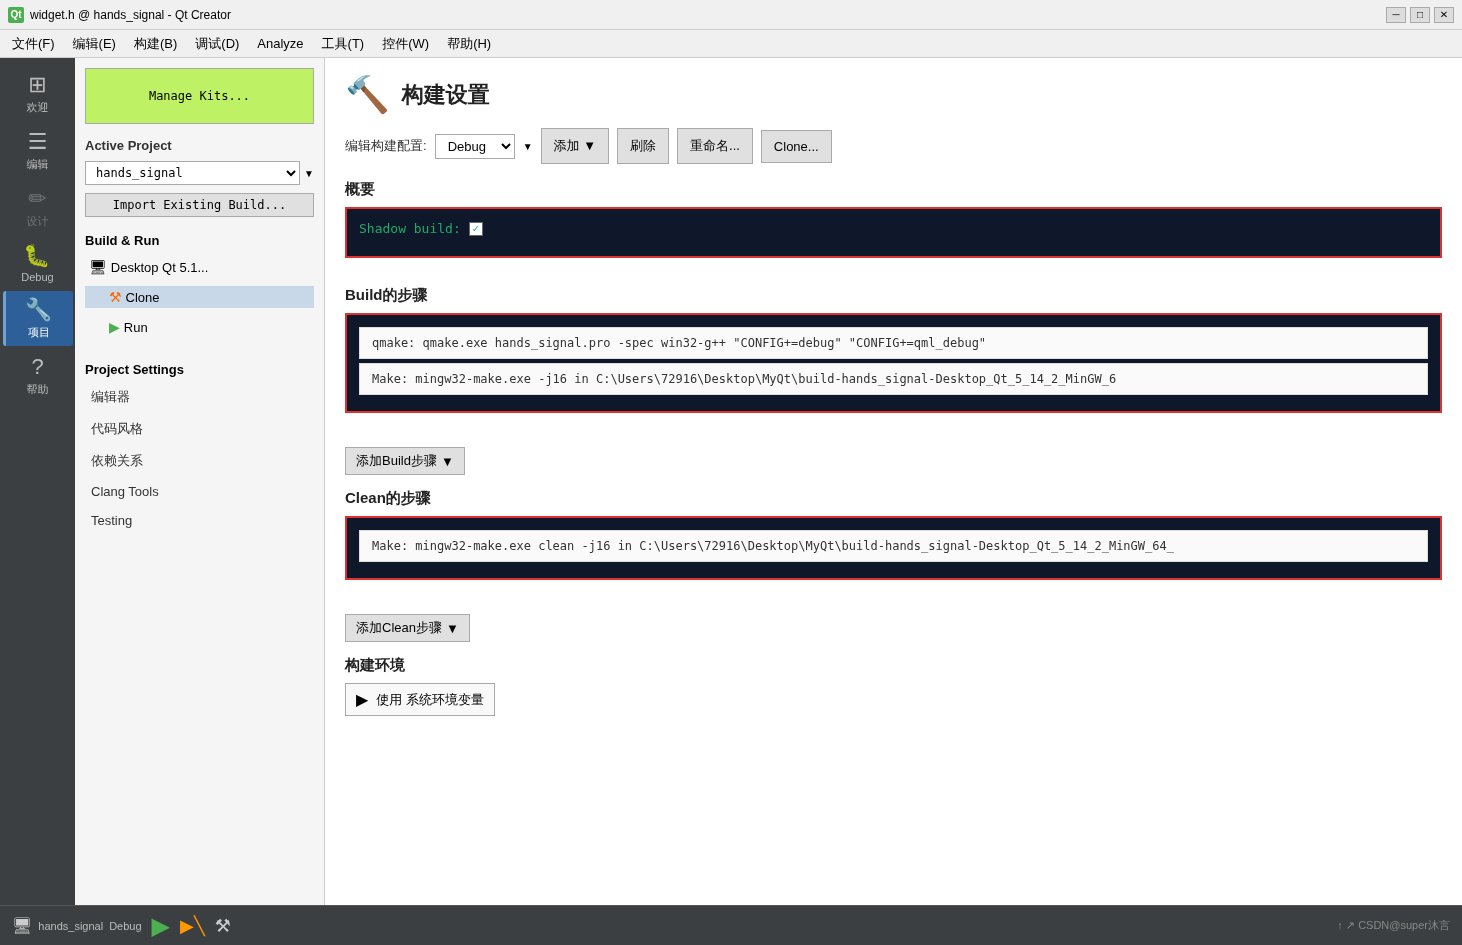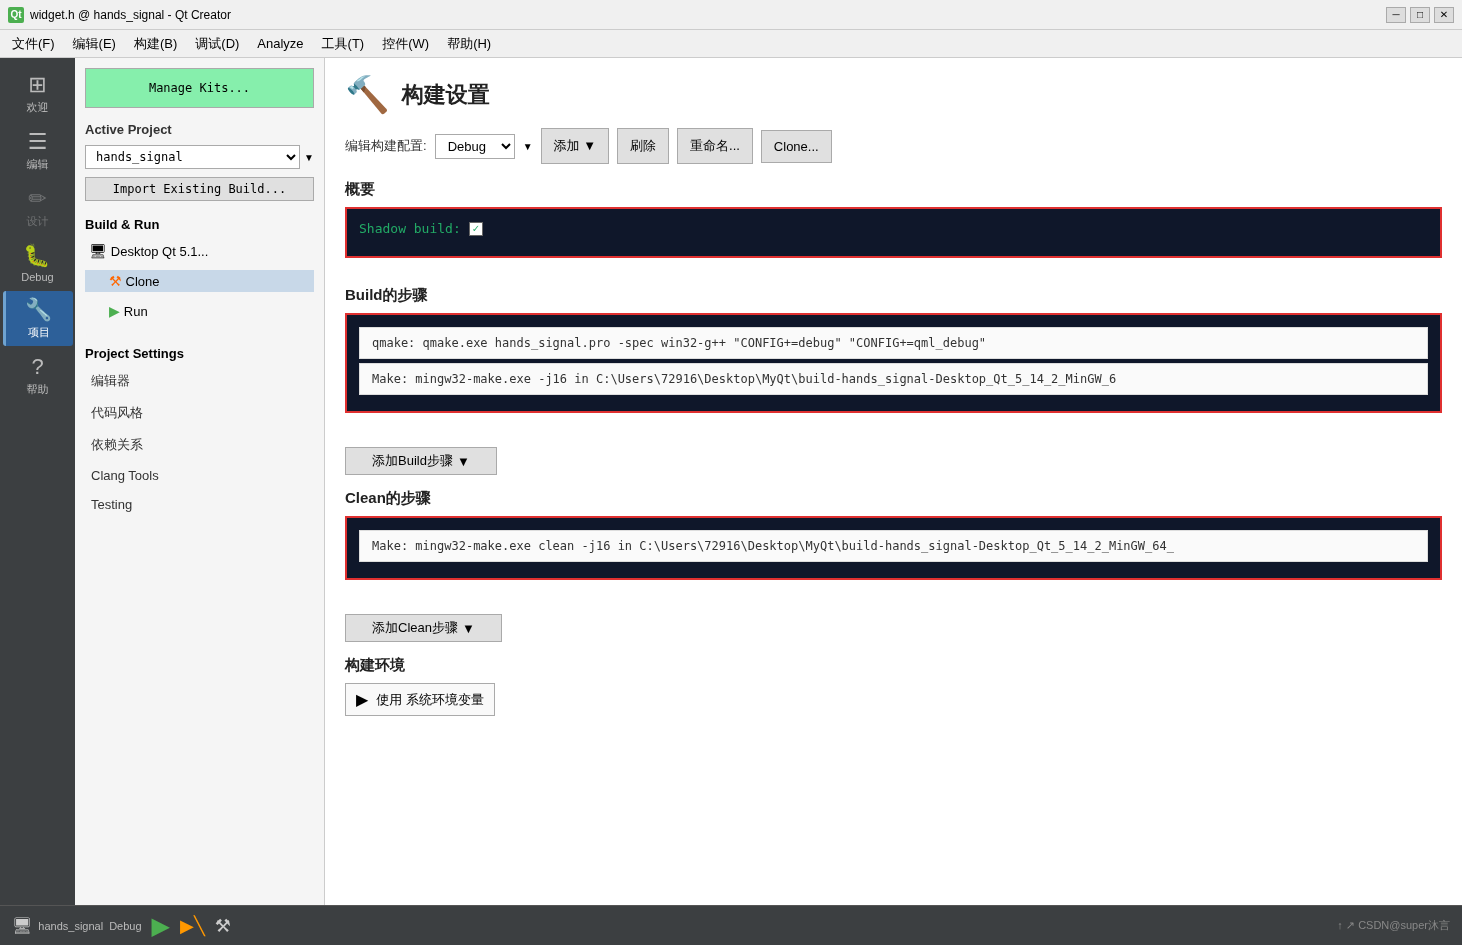--- a/index.html
+++ b/index.html
@@ -72,23 +72,23 @@
     .project-panel {
       width: 250px;
       background: #f5f5f5;
       border-right: 1px solid #ccc;
       padding: 10px;
       display: flex;
       flex-direction: column;
       gap: 8px;
     }
     .manage-kits-btn {
-      background: #86efac;
-      border: 1px solid #aaa;
-      padding: 12px 10px;
+      background: #bef264;
+      border: 1px solid #aaa;
+      padding: 20px 10px;
       cursor: pointer;
       font-family: monospace;
       font-size: 12px;
       text-align: center;
     }
 
     .section-label {
       font-weight: bold;
       font-size: 13px;
       color: #333;
@@ -246,21 +246,21 @@
       padding: 8px 12px;
       margin-bottom: 4px;
       font-family: monospace;
       font-size: 12px;
       color: #333;
     }
 
     .add-step-btn {
       background: #e0e0e0;
       border: 1px solid #aaa;
-      padding: 4px 26px;
+      padding: 4px 10px;
       cursor: pointer;
       font-size: 13px;
       margin-top: 6px;
       display: inline-flex;
       align-items: center;
       gap: 4px;
     }
 
     .env-section {
       margin-top: 8px;

